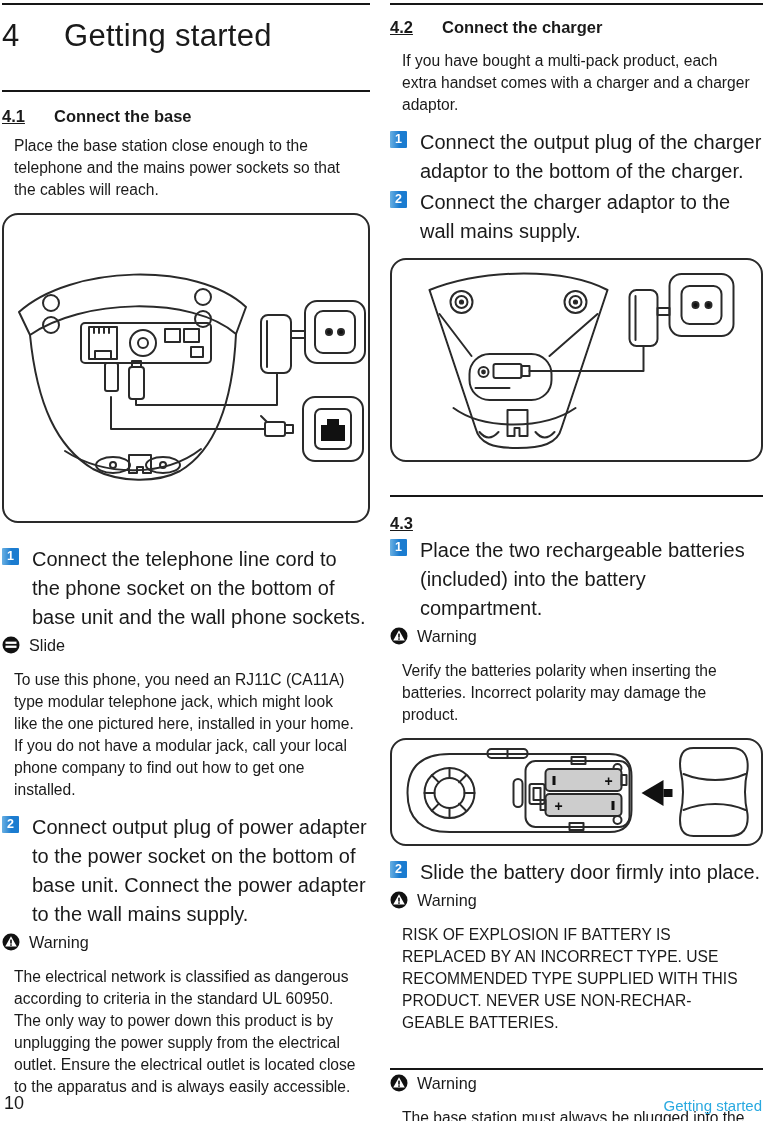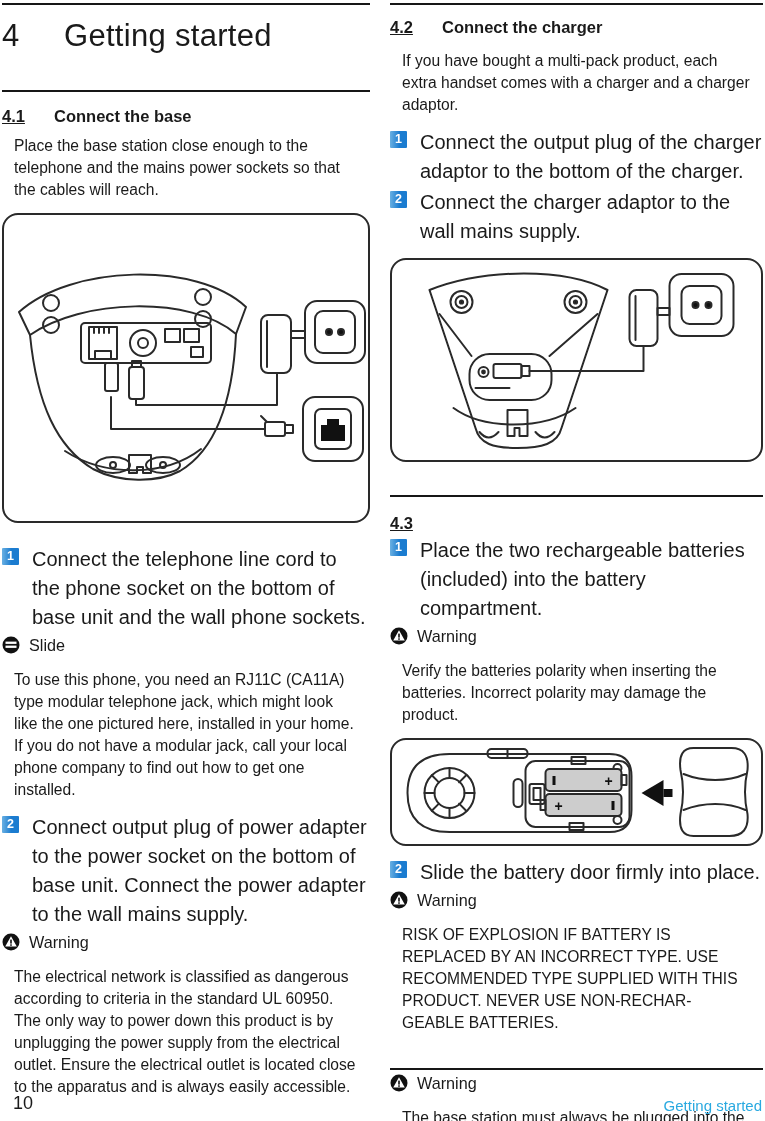--- a/index.html
+++ b/index.html
@@ -23,21 +23,21 @@
          font-size:12.5px;font-weight:bold;text-align:center;line-height:17px;}
   .step-text{font-size:20px;line-height:29px;}
   .callout{display:flex;align-items:center;height:24px;margin-top:1px;}
   .callout .ico{width:18px;height:18px;margin-right:9px;}
   .callout-label{font-weight:normal;font-size:16.2px;}
   .figure{border:2px solid #2a2a2a;border-radius:16px;background:#fff;overflow:hidden;}
   .fig1{margin-top:6px;height:306px;}
   .fig2{margin-top:12px;height:200px;}
   .fig3{margin-top:10px;height:104px;}
   .figure svg{display:block;width:100%;height:100%;}
-  .footer-num{position:absolute;left:13px;top:1093px;font-size:18px;}
+  .footer-num{position:absolute;left:4px;top:1093px;font-size:18px;}
   .footer-title{position:absolute;right:3px;top:1097px;font-size:15px;color:#29a9e0;}
   .lineart{stroke:#2a2a2a;fill:none;stroke-width:2;stroke-linecap:round;stroke-linejoin:round;}
 </style>
 </head>
 <body>
 
 <div class="page">
 
   <div class="col col-left">
     <div class="rule top"></div>

